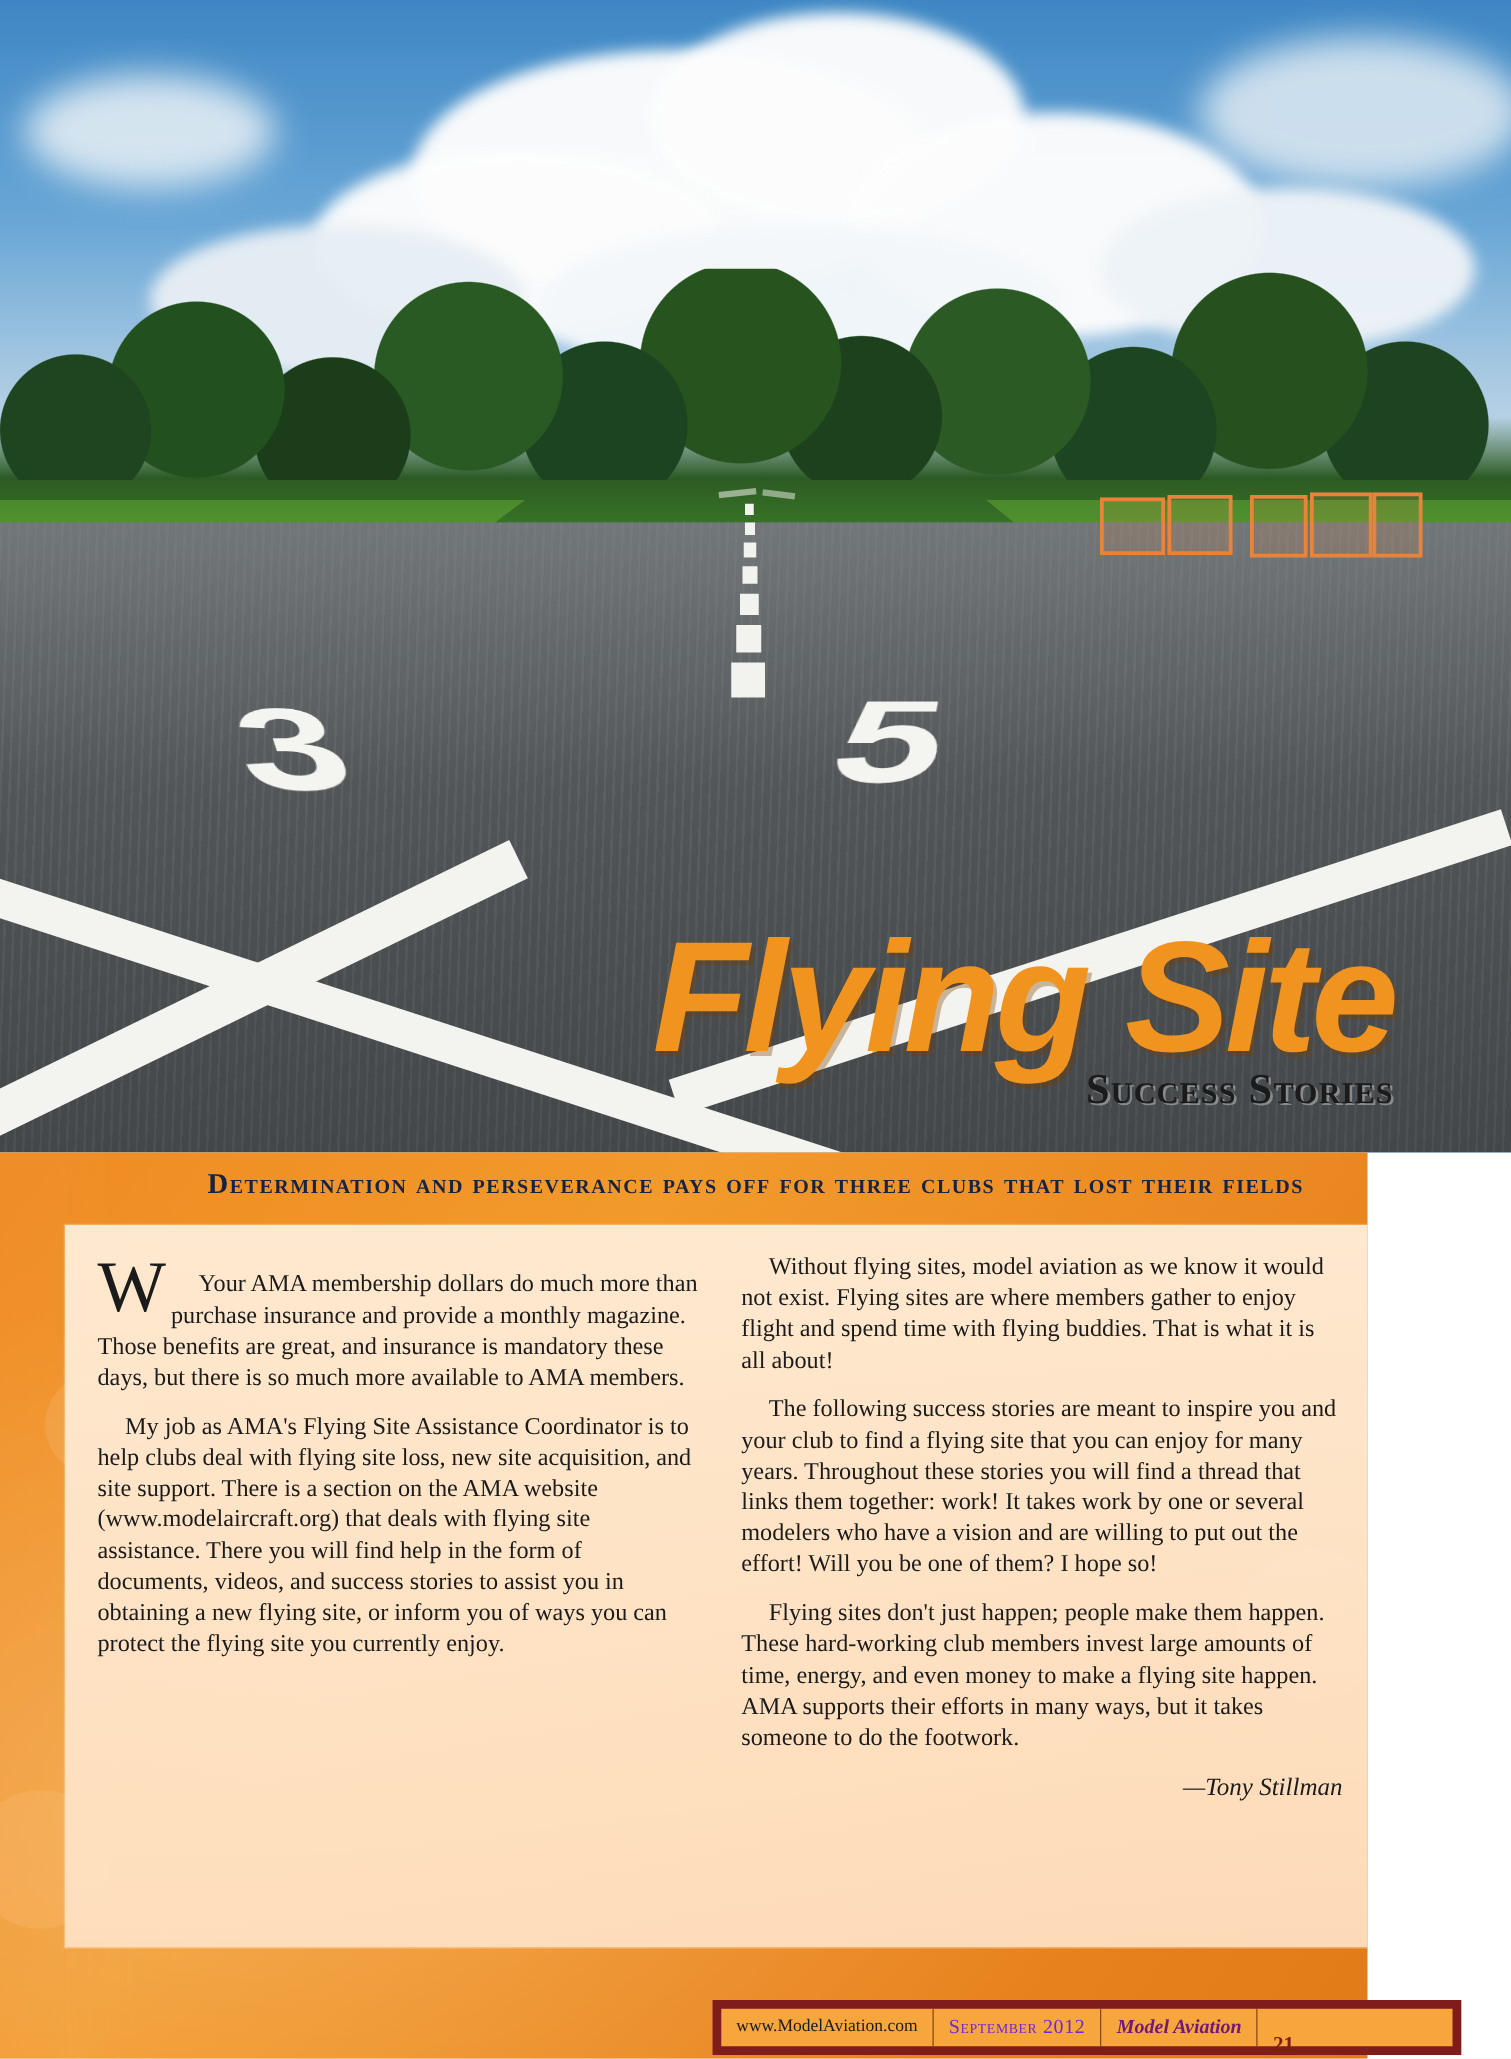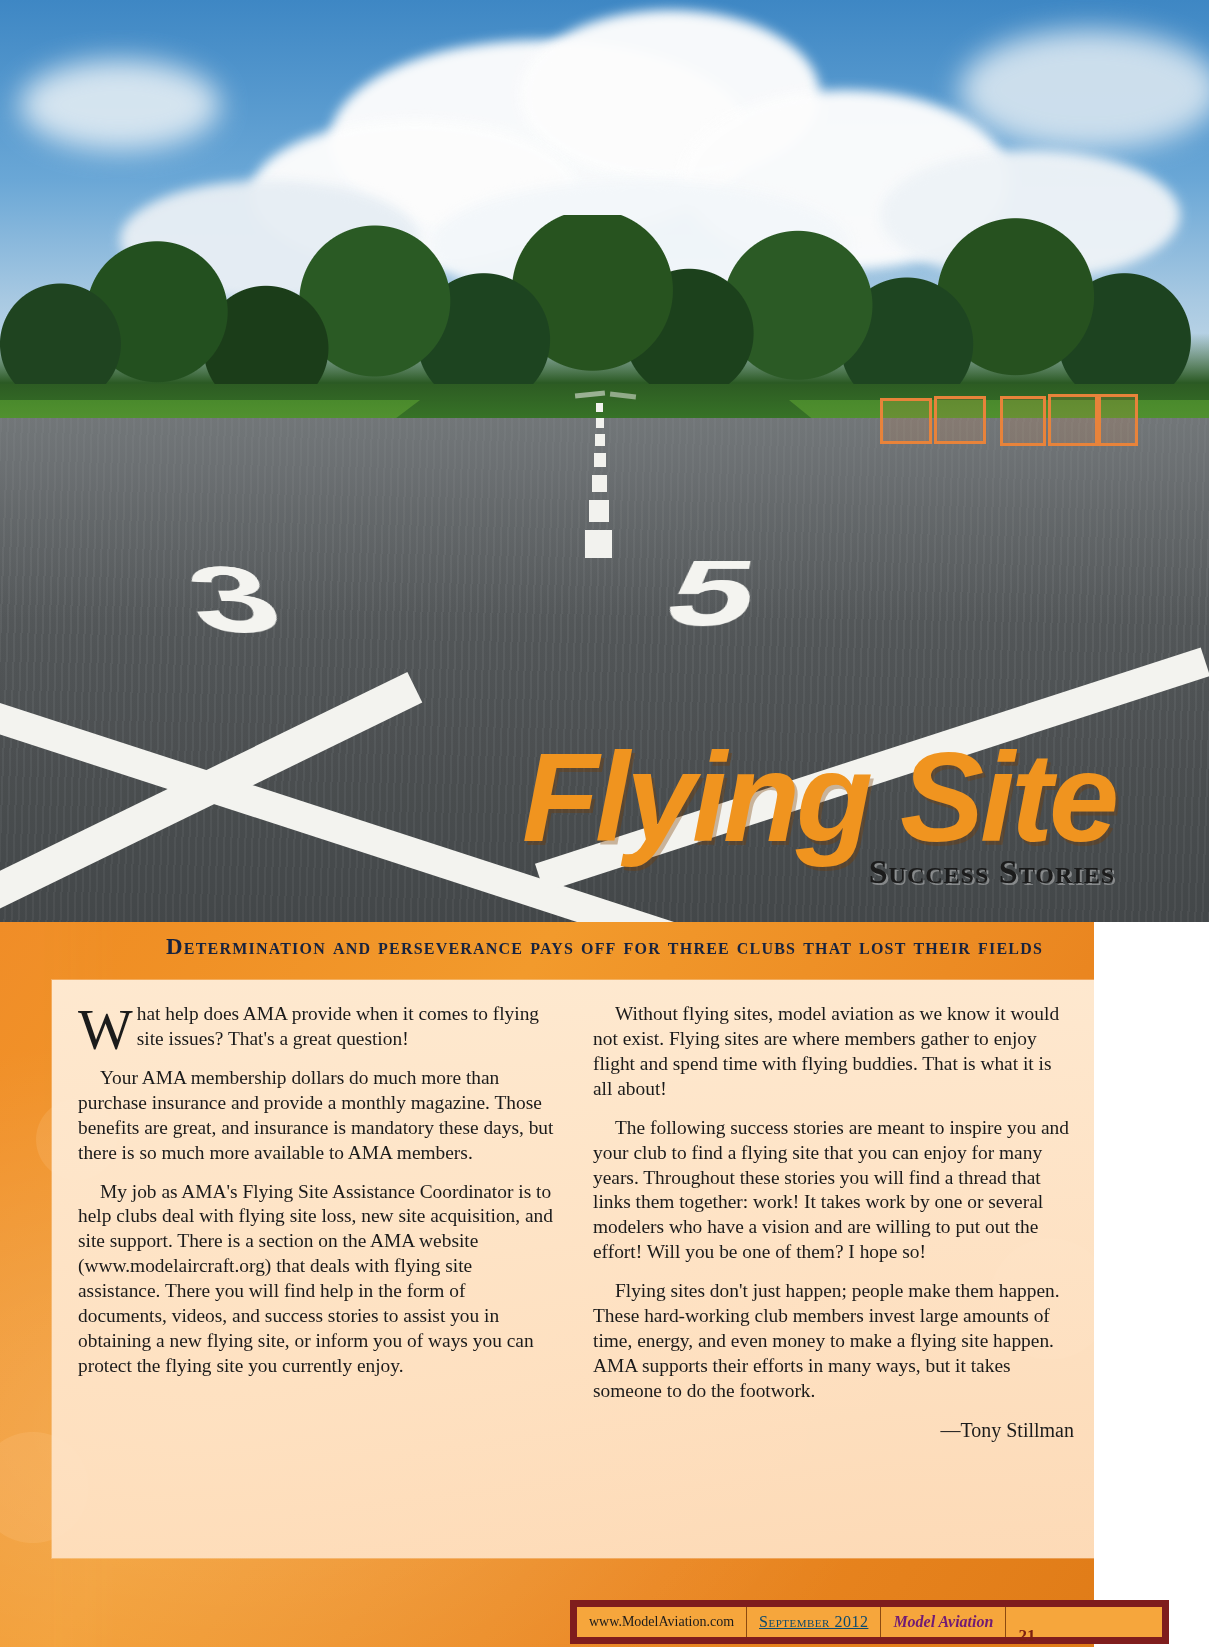--- a/index.html
+++ b/index.html
@@ -219,20 +219,21 @@
     float: left;
     font-size: 58px;
     line-height: 0.82;
     padding: 4px 4px 0 0;
     font-family: "Liberation Serif", serif;
     font-weight: 400;
   }
   .signature {
     margin-top: 6px;
     text-align: right;
+    font-style: italic;
     font-size: 20px;
   }
 
   
   .footer {
     position: absolute;
     left: 570px; top: 1600px;
     width: 585px; height: 30px;
     display: flex;
     align-items: stretch;
@@ -241,21 +242,21 @@
     font-family: "Liberation Serif", serif;
   }
   .footer > div {
     display: flex; align-items: center; justify-content: center;
     padding: 0 12px;
     border-right: 1px solid #8c4a10;
     white-space: nowrap;
   }
   .footer > div:last-child { border-right: none; margin-top: 28px; }
   .f-url { font-size: 14px; color: #1b1b1b; }
-  .f-date { font-size: 16px; font-variant: small-caps; letter-spacing: .5px; color:#0c4a6e;text-decoration:underline;}
+  .f-date { font-size: 16px; font-variant: small-caps; letter-spacing: .5px; color:#6d28d9;}
   .f-mag { font-size: 16px; font-weight: 700; font-style: italic; color: #701a75; }
   .f-page { font-size: 17px; font-weight: 700; color: #7d1f10; }
 </style>
 </head>
 <body>
 
 <div class="hero">
   <div class="sky"></div>
 
   <div class="cloud c8"></div>
@@ -306,21 +307,21 @@
   </div>
 </div>
 
 <div class="panel">
   <div class="panel-ghost"></div>
 
   <div class="kicker">Determination and perseverance pays off for three clubs that lost their fields</div>
 
   <div class="cols">
     <div class="col">
-      <p class="first"><span class="dropcap">W</span><span>hat help does AMA provide when it comes to flying site issues? That's a great question!</span></p>
+      <p class="first"><span class="dropcap">W</span></p>
       <p>Your AMA membership dollars do much more than purchase insurance and provide a monthly magazine. Those benefits are great, and insurance is mandatory these days, but there is so much more available to AMA members.</p>
       <p>My job as AMA's Flying Site Assistance Coordinator is to help clubs deal with flying site loss, new site acquisition, and site support. There is a section on the AMA website (www.modelaircraft.org) that deals with flying site assistance. There you will find help in the form of documents, videos, and success stories to assist you in obtaining a new flying site, or inform you of ways you can protect the flying site you currently enjoy.</p>
     </div>
     <div class="col">
       <p>Without flying sites, model aviation as we know it would not exist. Flying sites are where members gather to enjoy flight and spend time with flying buddies. That is what it is all about!</p>
       <p>The following success stories are meant to inspire you and your club to find a flying site that you can enjoy for many years. Throughout these stories you will find a thread that links them together: work! It takes work by one or several modelers who have a vision and are willing to put out the effort! Will you be one of them? I hope so!</p>
       <p>Flying sites don't just happen; people make them happen. These hard-working club members invest large amounts of time, energy, and even money to make a flying site happen. AMA supports their efforts in many ways, but it takes someone to do the footwork.</p>
       <div class="signature">—Tony Stillman</div>
     </div>
   </div>

